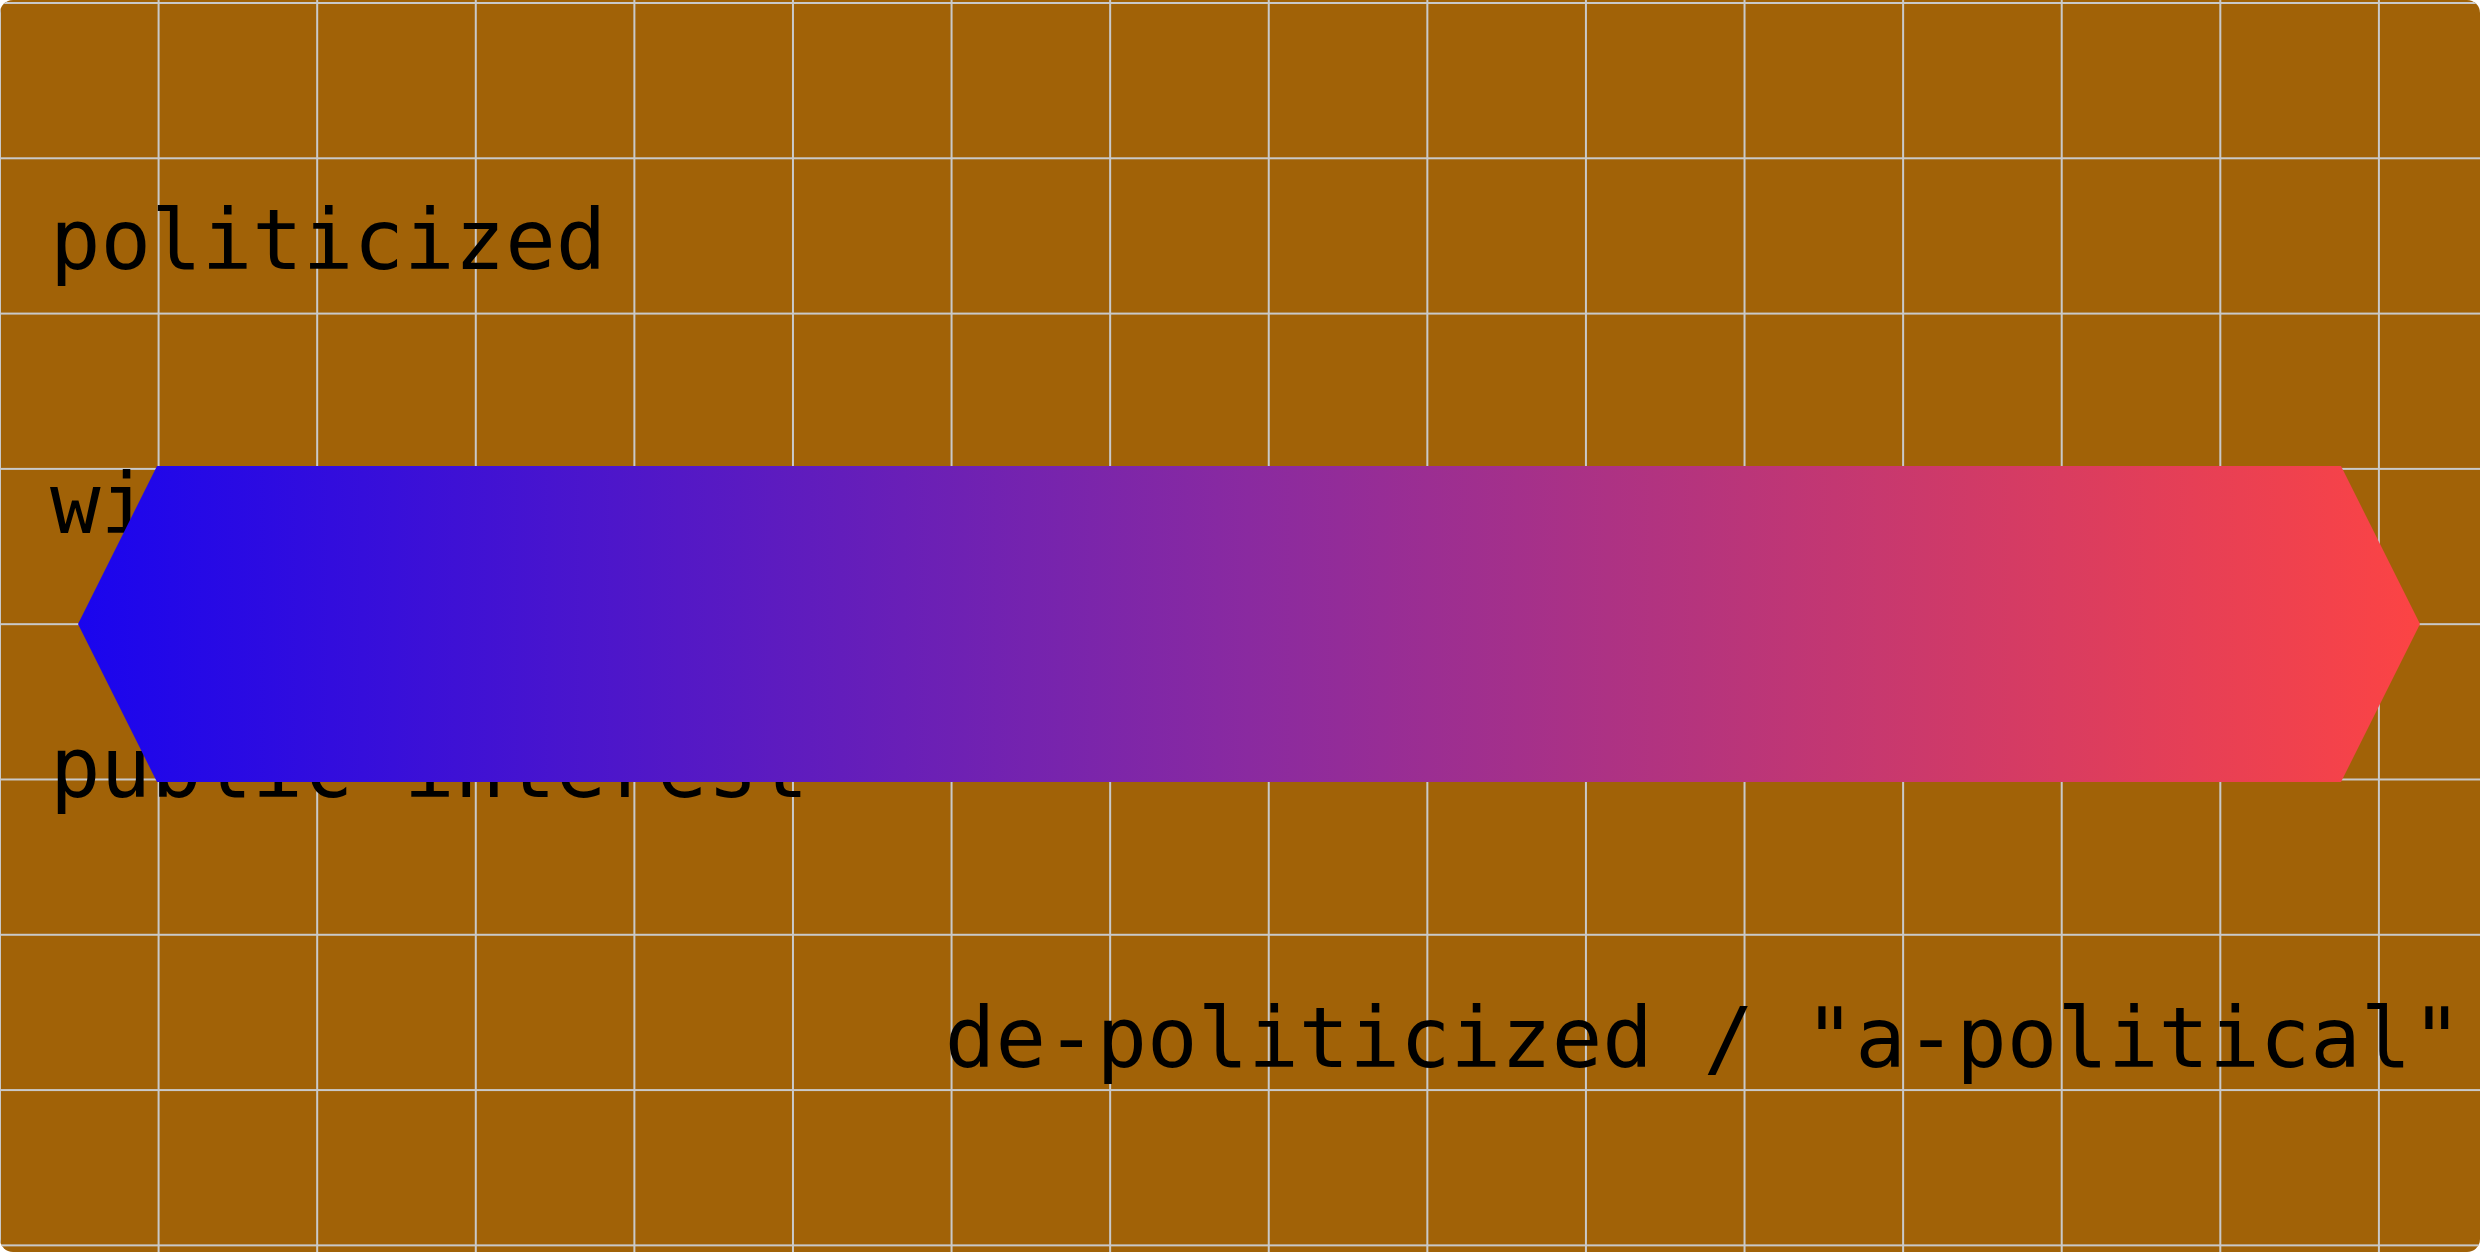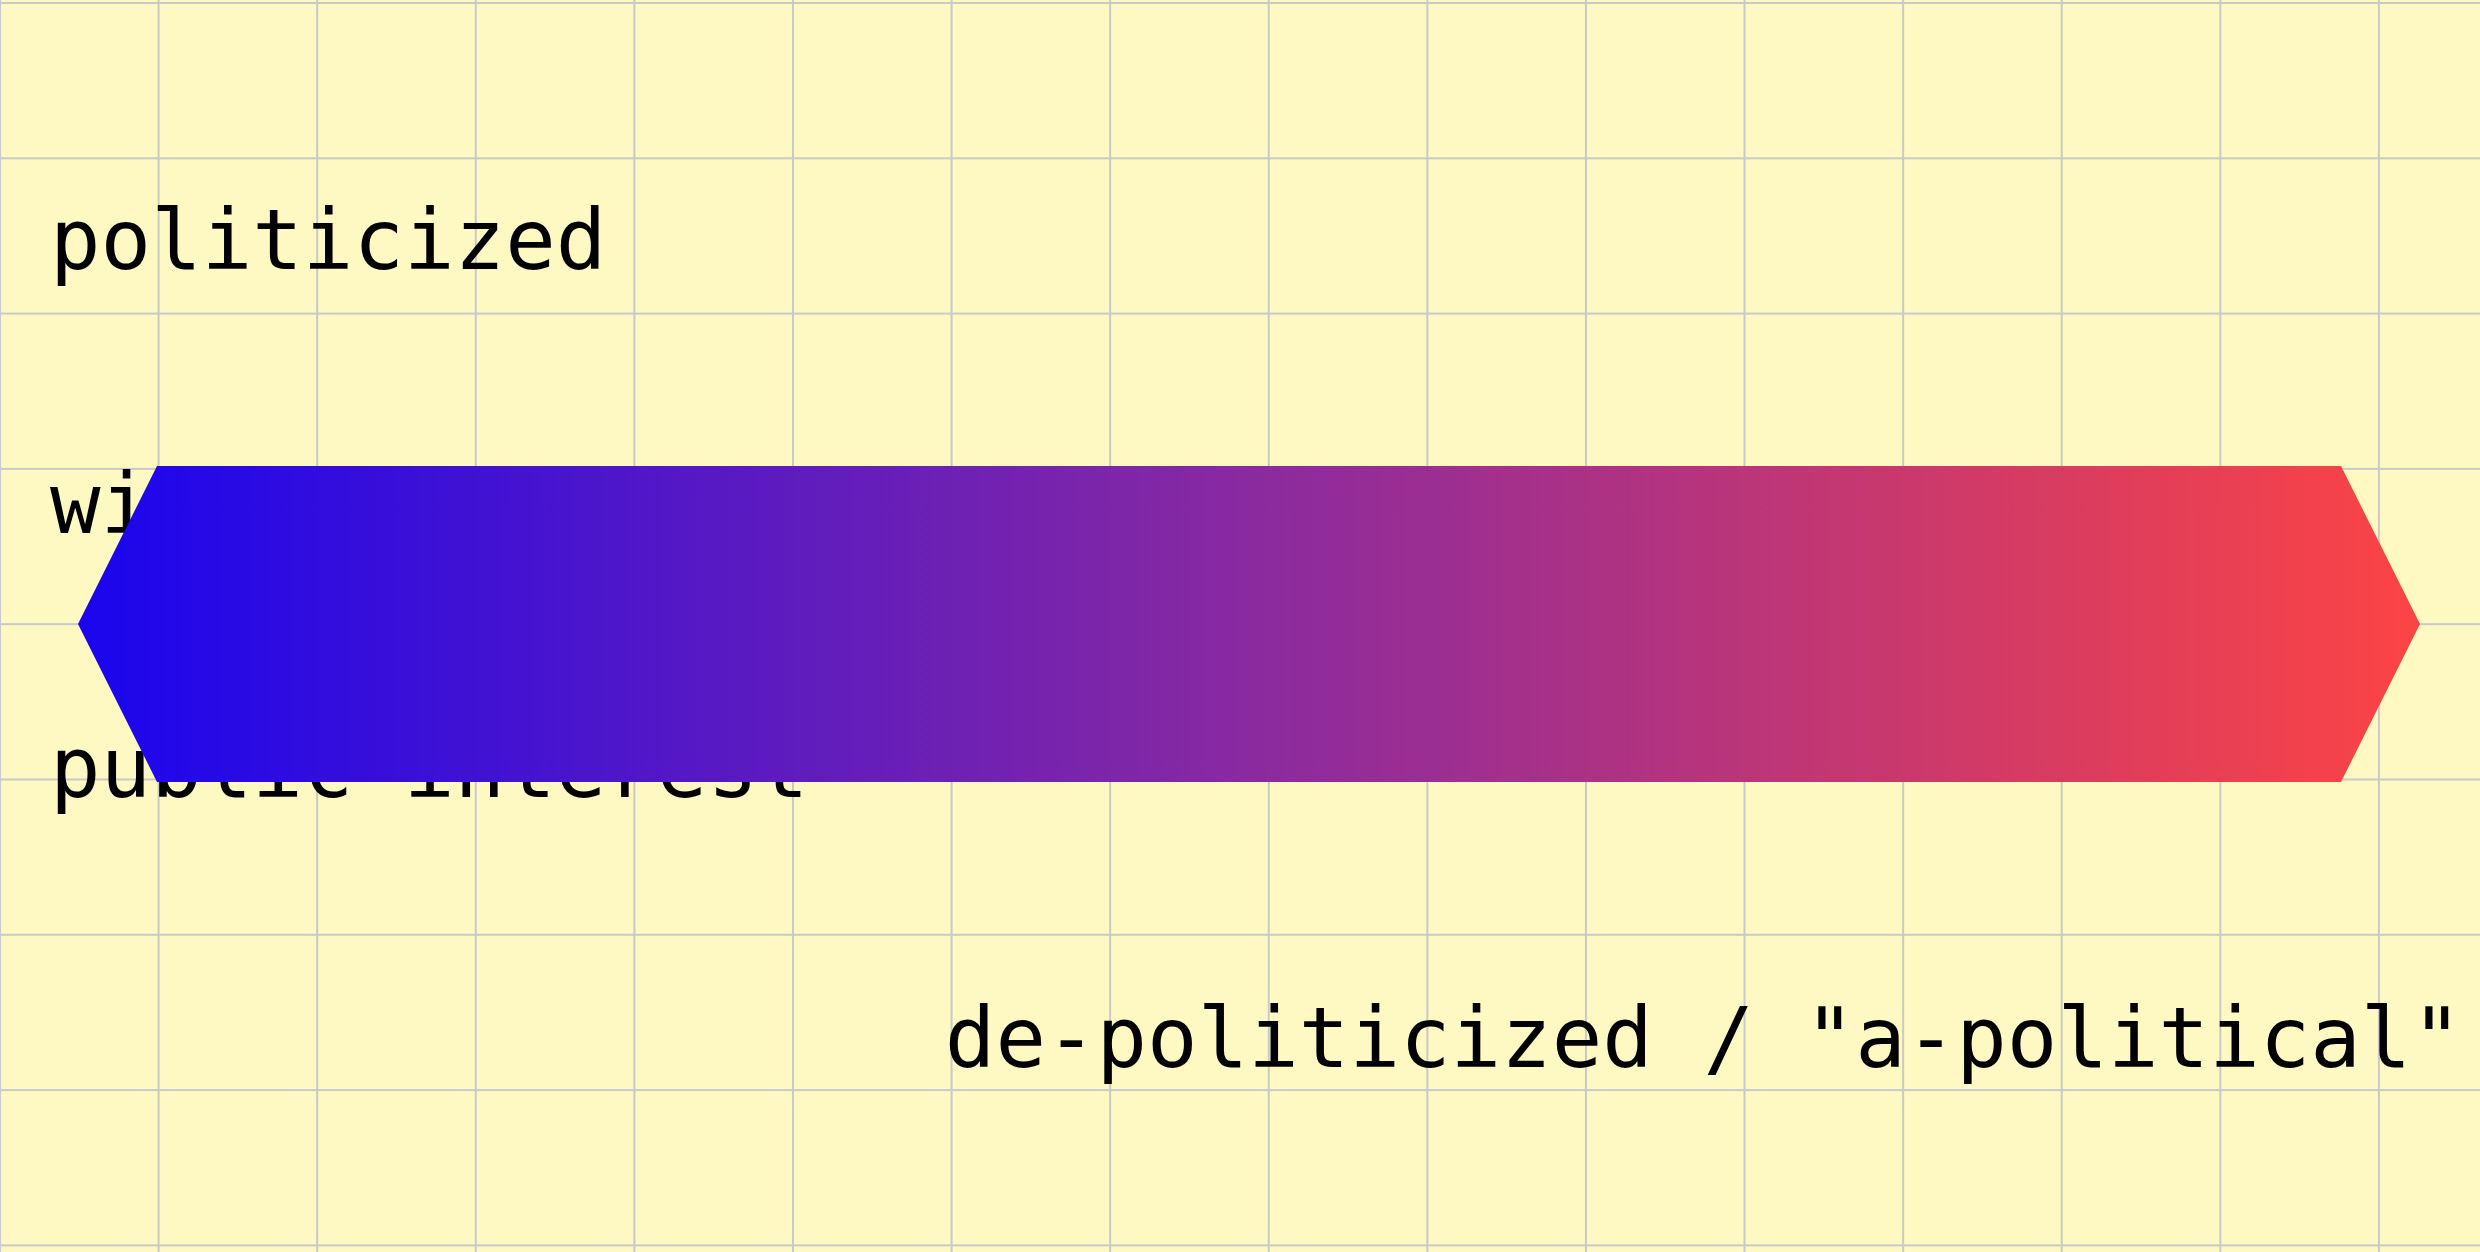--- a/index.html
+++ b/index.html
@@ -58,21 +58,21 @@
     left: 78px;
     top: 466px;
     width: 2342px;
     height: 316px;
   }
   #spectrum-arrow svg { display: block; width: 100%; height: 100%; }
 </style>
 </head>
 <body>
 
-<div id="canvas" style="background-color: #fef9c3;">
+<div id="canvas" style="background-color: #a16207; border-radius: 13px;">
 
   <div id="grid" style="background-image: linear-gradient(to right, rgb(201, 201, 201) 1.6px, rgba(0, 0, 0, 0) 1.6px), linear-gradient(rgb(201, 201, 201) 1.6px, rgba(0, 0, 0, 0) 1.6px); background-size: 158.6px 155.3px; display: block;"></div>
 
   <div id="top-text" class="text-block" style="color: rgb(0, 0, 0);">
     <span class="text-line">politicized</span>
     <span class="text-line">will of the group</span>
     <span class="text-line">public interest</span>
   </div>
 
   <div id="spectrum-arrow">

